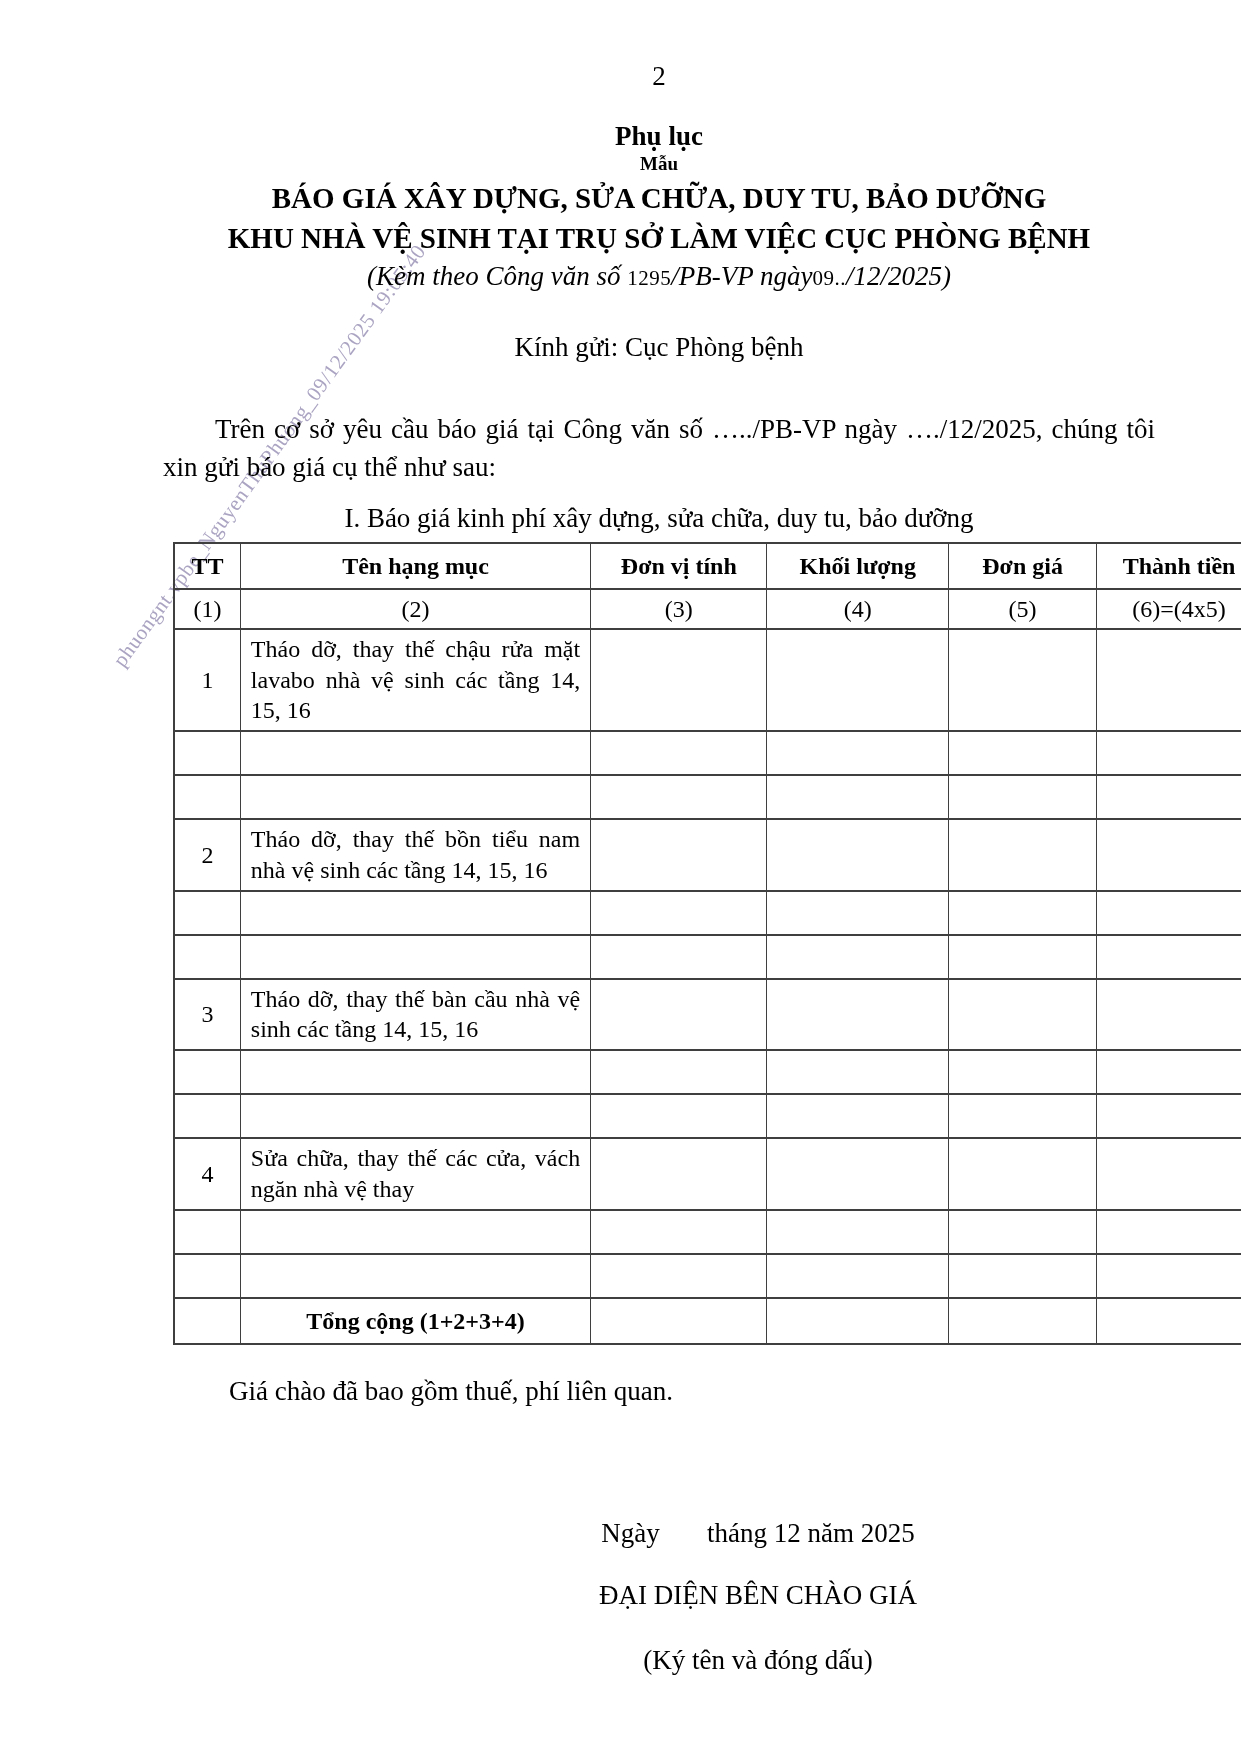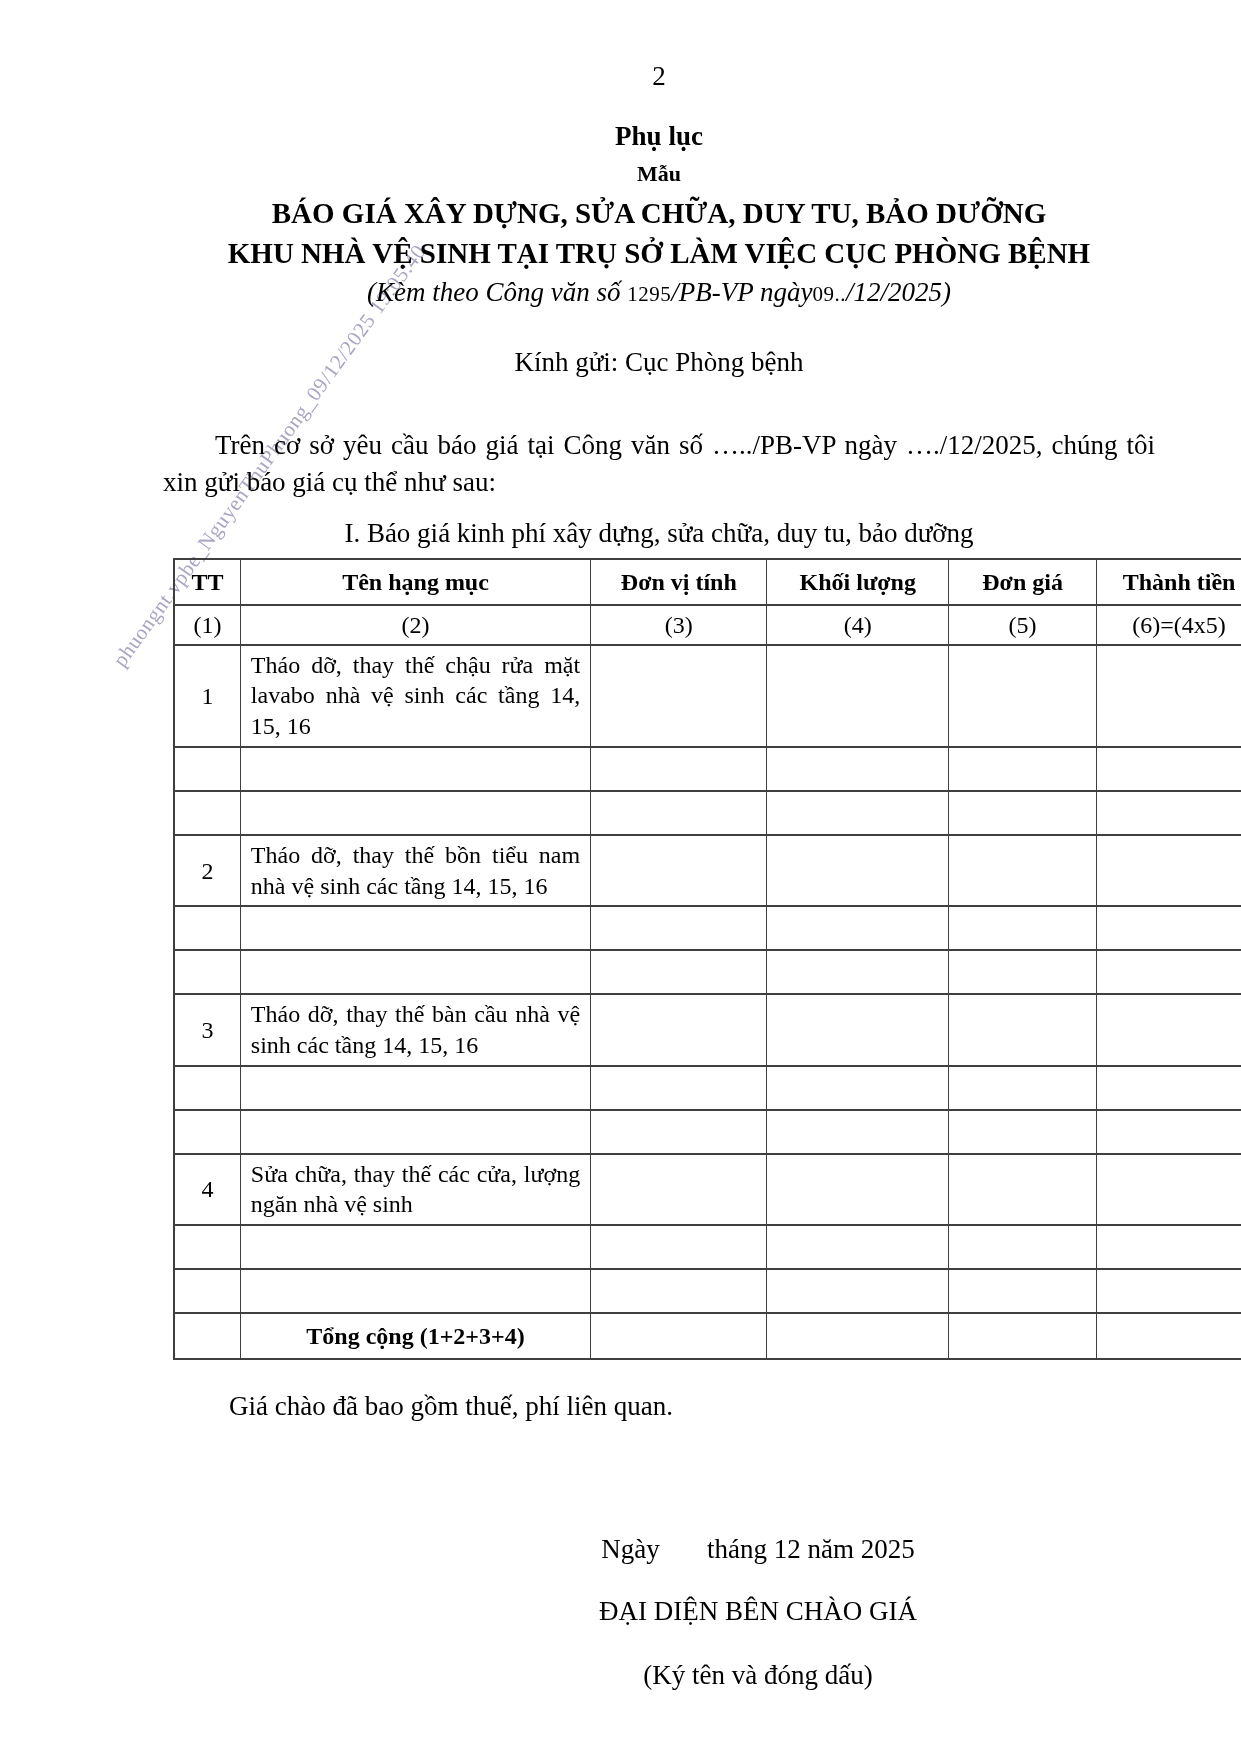--- a/index.html
+++ b/index.html
@@ -30,21 +30,21 @@
     position:relative;
     z-index:1;
     padding:58px 86px 0 163px; 
     font-size:27px;
     line-height:1.35;
   }
   .center{text-align:center;}
   .page-number{margin:0 0 26px 0;}
   .bold{font-weight:bold;}
   .appendix{margin:0;line-height:1.2;font-size:27px;}
-  .form-label{margin:8px;line-height:1.2;font-size:22px;text-align:center;}
+  .form-label{margin:0;line-height:1.2;font-size:19px;text-align:center;}
   .doc-title{margin:4px 0 0 0;font-size:29px;font-weight:bold;line-height:1.25;}
   .doc-subtitle{margin:2px 0 0 0;font-style:italic;font-size:27px;}
   .doc-subtitle .typed-num{font-style:normal;font-size:21px;letter-spacing:.5px;}
   .salutation{margin:34px 0 17px 0;}
   .intro{
     margin:46px 0 13px 0;
     text-align:justify;
     text-indent:52px;
     line-height:1.4;
   }
@@ -205,21 +205,21 @@
           <td></td>
             <td></td>
             <td></td>
             <td></td>
             <td></td>
             <td></td>
         </tr>
 
         <tr class="row-item">
           <td class="item-no">4</td>
-          <td class="item-name">Sửa chữa, thay thế các cửa, lượng ngăn nhà vệ sinh</td>
+          <td class="item-name">Sửa chữa, thay thế các cửa, vách ngăn nhà vệ thay</td>
           <td></td>
           <td></td>
           <td></td>
           <td></td>
         </tr>
         <tr class="row-empty">
           <td></td>
             <td></td>
             <td></td>
             <td></td>

